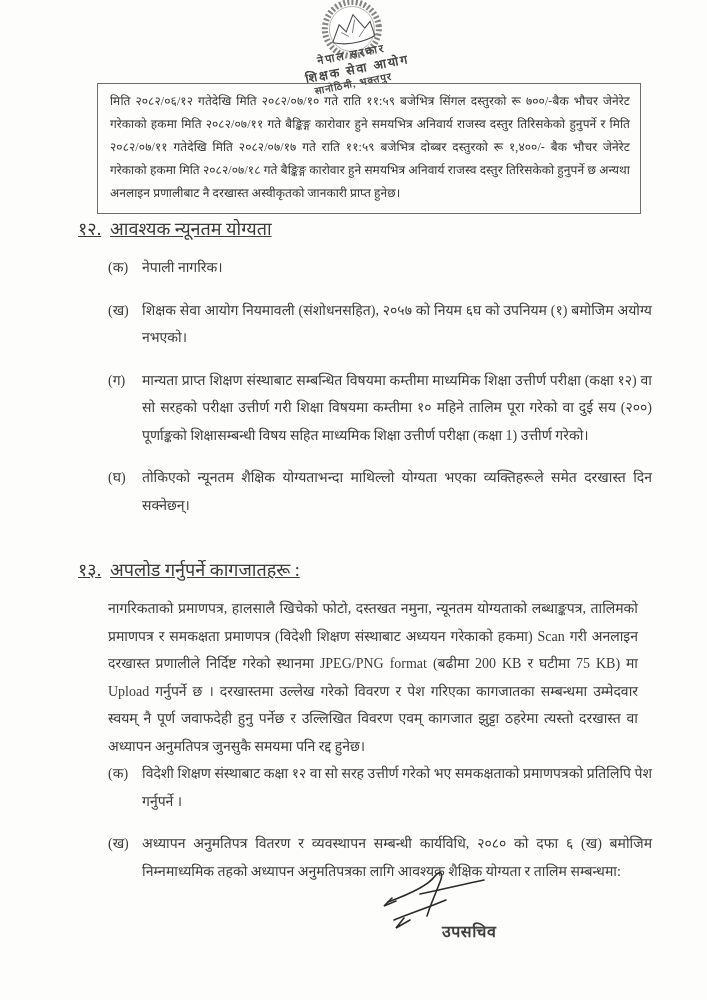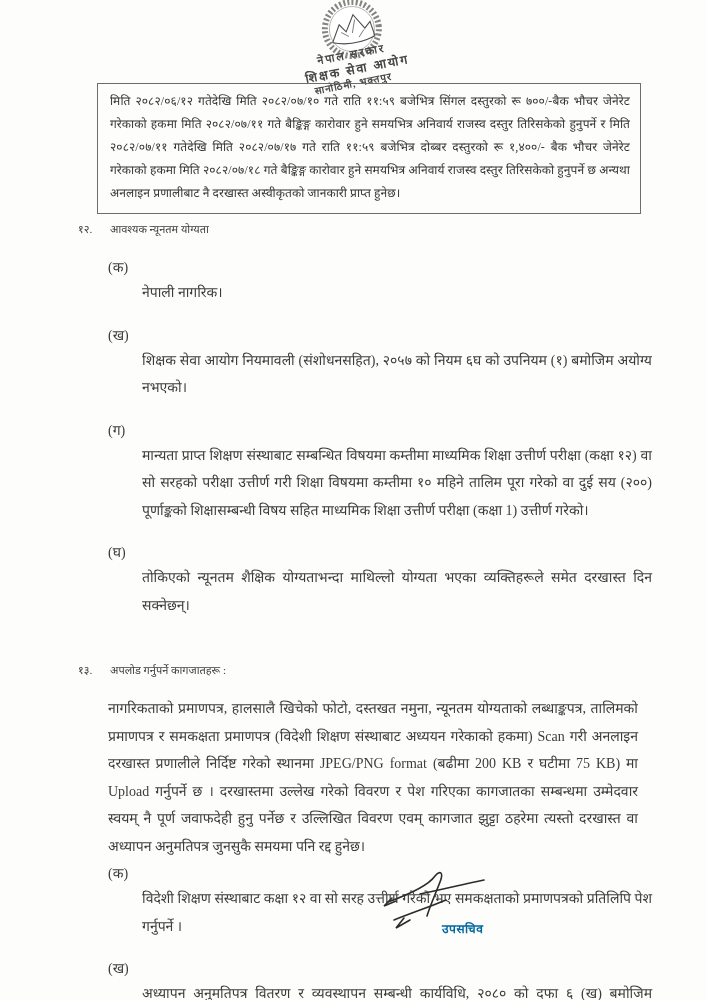--- a/index.html
+++ b/index.html
@@ -16,38 +16,38 @@
   
   .notice-box {
     position:absolute; left:97px; top:83px; width:520px; min-height:100px;
     border:1.3px solid #6d6d6d; padding:6px 10px 8px 12px;
     font-size:12px; line-height:23px; text-align:justify;
     color:#353535; letter-spacing:.1px;
   }
 
   
   .content { position:absolute; left:78px; top:216px; width:574px; font-size:14px; }
-  .sec-head { display:flex; font-size:11px; margin:0 0 12px 0; line-height:26px; }
+  .sec-head { display:flex; font-size:18px; margin:0 0 12px 0; line-height:26px;text-decoration:underline; }
   .sec-num { width:32px; flex-shrink:0; }
   .sec-title { flex:1; }
   .items { margin:0; }
   .item { display:flex; margin:0 0 15px 30px; line-height:27.5px; }
   .item-label { width:34px; flex-shrink:0; }
-  .item-text { flex:1; text-align:justify;margin-top:25px; }
+  .item-text { flex:1; text-align:justify; }
   .para {
     margin:0 14px 0 30px; line-height:27.5px; text-align:justify;
   }
   .gap-top { margin-top:38px; }
 
   
   .sig-block { position:absolute; left:380px; top:868px; width:180px; height:90px; }
   .sig-svg { position:absolute; left:0; top:0; }
   .sig-title {
     position:absolute; left:62px; top:52px; font-weight:bold;
-    font-size:12px; color:#0369a1; letter-spacing:.5px;
+    font-size:16px; color:#404040; letter-spacing:.5px;
   }
 </style>
 </head>
 <body>
 
 <div class="page">
 
   <div class="seal">
     <svg width="170" height="95" viewBox="0 0 170 95">
       <g transform="rotate(-8 74 30)">

